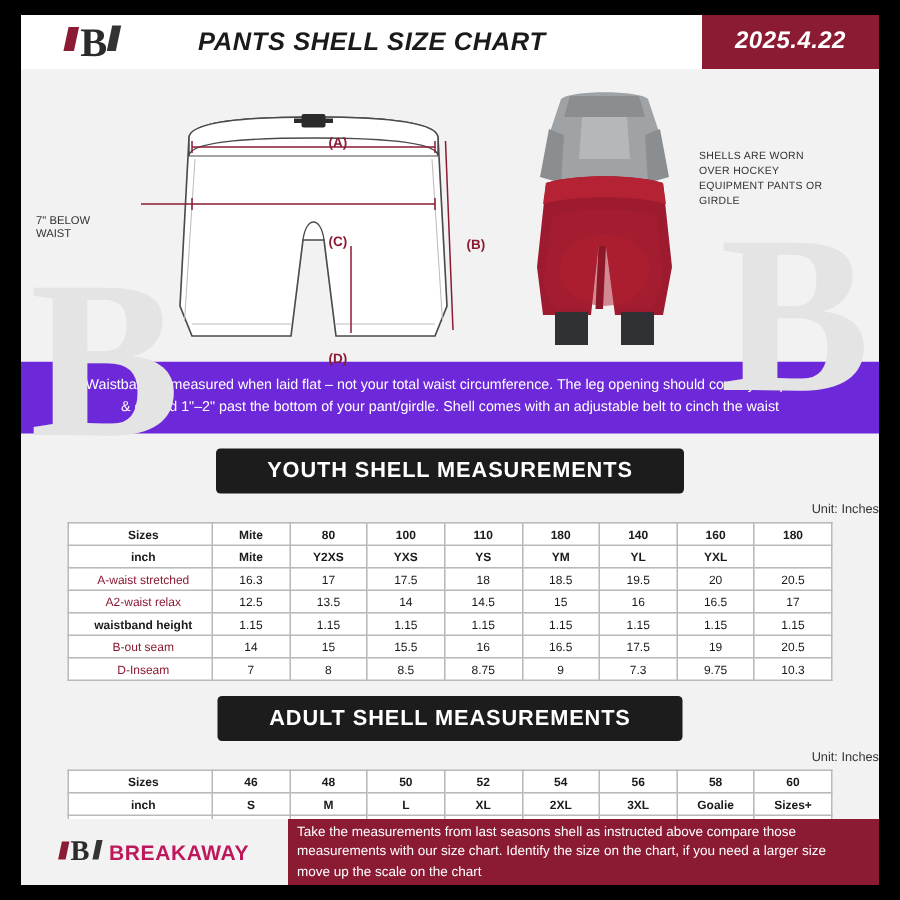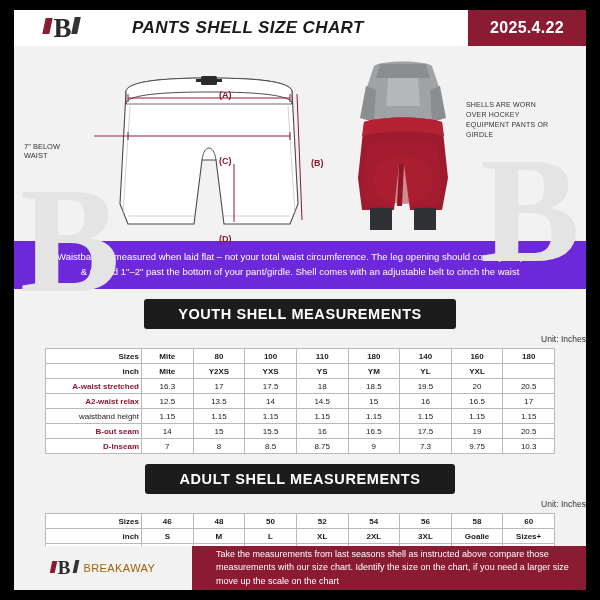--- a/index.html
+++ b/index.html
@@ -72,20 +72,21 @@
     font-style: italic;
   }
   .date-box {
     width: 118px;
     background: #8b1a33;
     color: #fff;
     display: flex; align-items: center; justify-content: center;
     font-size: 16px;
     font-weight: bold;
     letter-spacing: 0.3px;
+    font-style: italic;
   }
 
   
   .illus {
     position: relative;
     height: 195px;
     background: #f2f2f2;
   }
   .wm {
     position: absolute;
@@ -173,27 +174,27 @@
     height: 15px;
     padding: 0 2px;
     color: #1a1a1a;
     background: #fff;
     font-weight: normal;
     white-space: nowrap;
     overflow: hidden;
   }
   th:first-child, td:first-child {
     width: 96px;
-    text-align: right;
+    text-align: center;
     padding-left: 6px;
     font-weight: bold;
   }
   tr.head td, tr.head th { font-weight: bold; }
-  td.lbl-red { color: #8b1a33; font-weight: bold; }
-  td.lbl-dark { color: #1a1a1a; font-weight: normal; }
+  td.lbl-red { color: #8b1a33; font-weight: normal; }
+  td.lbl-dark { color: #1a1a1a; font-weight: bold; }
 
   
   .footer {
     position: absolute;
     left: 0; bottom: 0;
     width: 572px;
     height: 44px;
     display: flex;
   }
   .footer-left {
@@ -220,33 +221,33 @@
   }
   .footer-logo::after {
     content: "";
     position: absolute;
     right: 0px; top: 3px;
     width: 4px; height: 13px;
     background: #333;
     transform: skewX(-12deg);
   }
   .footer-word {
-    font-size: 11px;
-    font-weight: normal;
-    color: #a16207;
+    font-size: 14px;
+    font-weight: bold;
+    color: #be185d;
     letter-spacing: .4px;
   }
   .footer-right {
     flex: 1;
     background: #8b1a33;
     color: #fff;
     font-size: 9px;
     line-height: 1.5;
     display: flex; align-items: center;
-    padding: 0 14px 0 24px;
+    padding: 0 14px 0 6px;
   }
 </style>
 </head>
 <body>
 
 <div class="page">
   <div class="sheet">
 
     <div class="header">
       <div class="logo-box">

